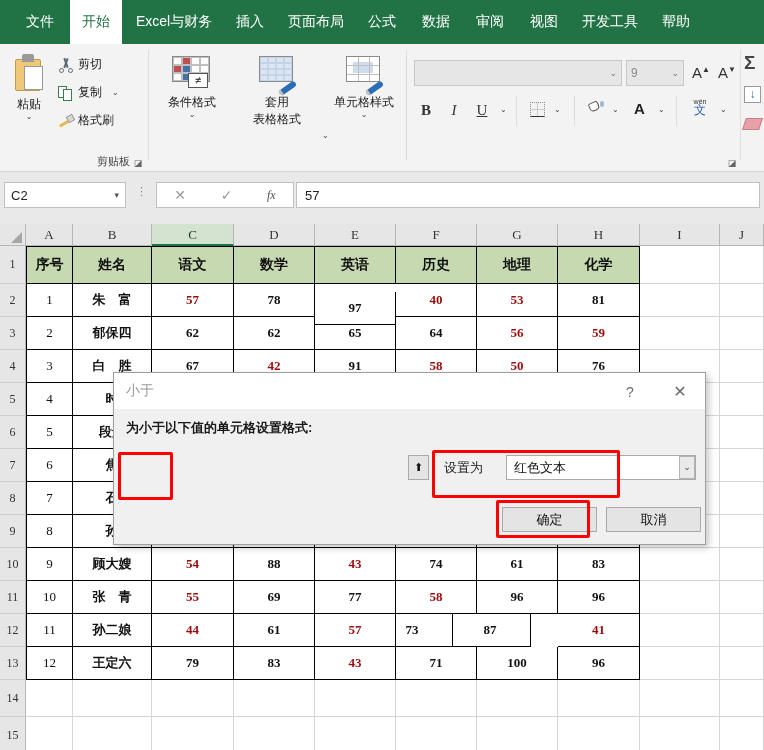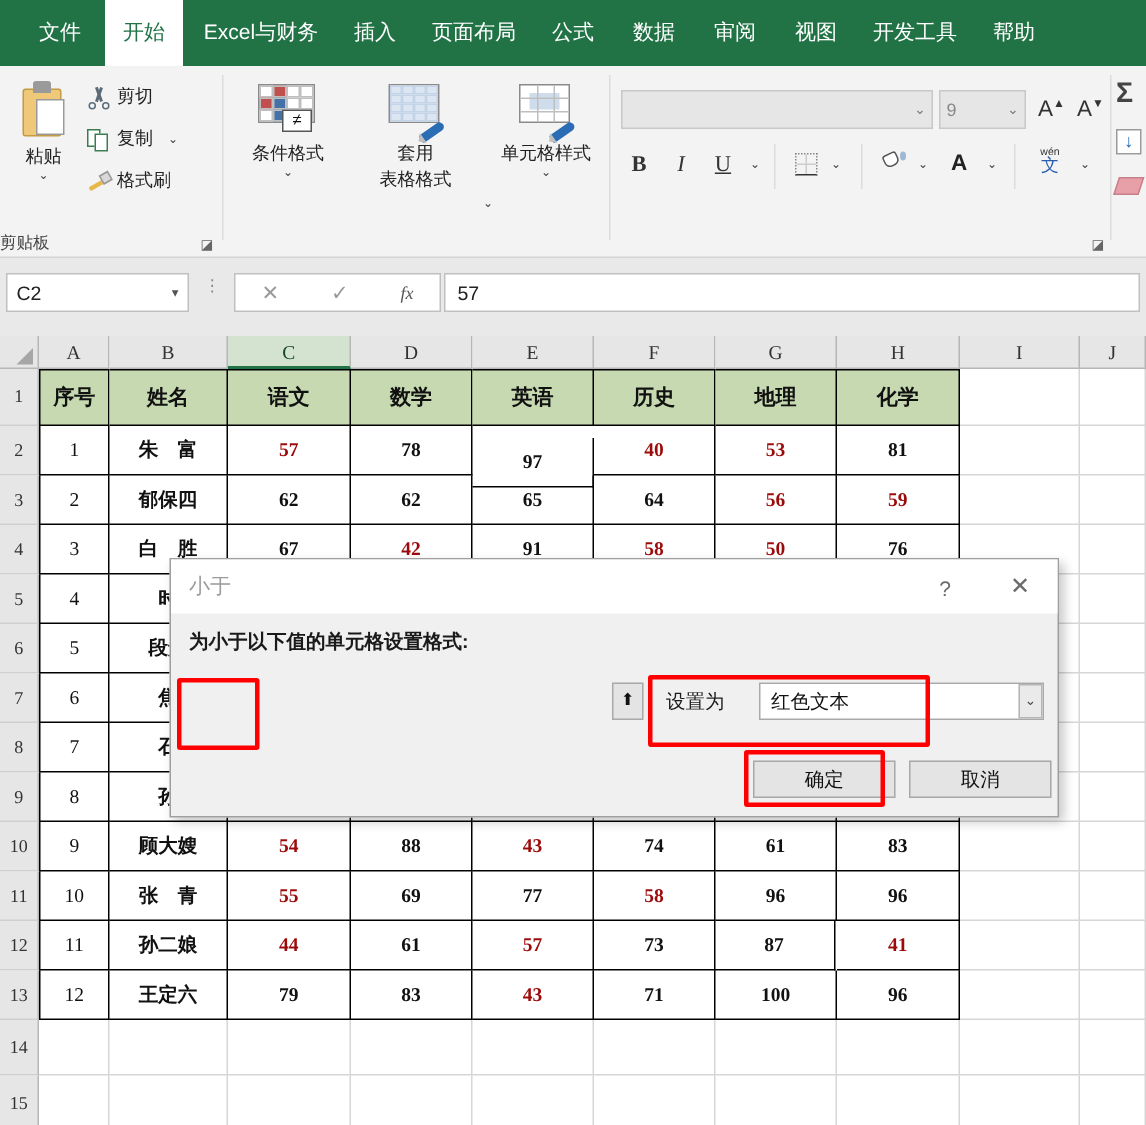--- a/index.html
+++ b/index.html
@@ -28,21 +28,21 @@
 
   
   .ribbon {
     position: absolute; left: 0; top: 44px; width: 764px; height: 128px;
     background: #f3f3f3;
     border-bottom: 1px solid #d4d4d4;
   }
   .rgroup { position: absolute; top: 0; height: 128px; }
   .rgroup .glabel {
     position: absolute; bottom: 3px; left: 0; width: 100%;
-    text-align: left; font-size: 11px; color: #444;
+    text-align: right; font-size: 11px; color: #444;
   }
   .gsep {
     position: absolute; top: 6px; width: 1px; height: 110px;
     background: #dcdcdc;
   }
   .dlg-launcher {
     position: absolute; bottom: 3px; width: 12px; height: 12px;
     font-size: 9px; color: #666; line-height: 12px; text-align: center;
   }
 
@@ -648,22 +648,22 @@
         <div class="gcell bordered num bold" style="left: 234px; width: 81px; top: 357px; height: 33px;">69</div>
         <div class="gcell bordered num bold" style="left: 315px; width: 81px; top: 357px; height: 33px;">77</div>
         <div class="gcell bordered num red" style="left: 396px; width: 81px; top: 357px; height: 33px;">58</div>
         <div class="gcell bordered num bold" style="left: 477px; width: 81px; top: 357px; height: 33px;">96</div>
         <div class="gcell bordered num bold" style="left: 558px; width: 82px; top: 357px; height: 33px;">96</div>
         <div class="gcell bordered num lb" style="left: 26px; width: 47px; top: 390px; height: 33px;">11</div>
         <div class="gcell bordered name" style="left: 73px; width: 79px; top: 390px; height: 33px;">孙二娘</div>
         <div class="gcell bordered num red" style="left: 152px; width: 82px; top: 390px; height: 33px;">44</div>
         <div class="gcell bordered num bold" style="left: 234px; width: 81px; top: 390px; height: 33px;">61</div>
         <div class="gcell bordered num red" style="left: 315px; width: 81px; top: 390px; height: 33px;">57</div>
-        <div class="gcell bordered num bold" style="left: 396px; width: 81px; top: 390px; height: 33px;">73</div>
-        <div class="gcell bordered num bold" style="left: 476px; width: 81px; top: 390px; height: 33px;">87</div>
+        <div class="gcell bordered num bold" style="left: 372px; width: 81px; top: 390px; height: 33px;">73</div>
+        <div class="gcell bordered num bold" style="left: 450px; width: 81px; top: 390px; height: 33px;">87</div>
         <div class="gcell bordered num red" style="left: 558px; width: 82px; top: 390px; height: 33px;">41</div>
         <div class="gcell bordered num lb" style="left: 26px; width: 47px; top: 423px; height: 33px;">12</div>
         <div class="gcell bordered name" style="left: 73px; width: 79px; top: 423px; height: 33px;">王定六</div>
         <div class="gcell bordered num bold" style="left: 152px; width: 82px; top: 423px; height: 33px;">79</div>
         <div class="gcell bordered num bold" style="left: 234px; width: 81px; top: 423px; height: 33px;">83</div>
         <div class="gcell bordered num red" style="left: 315px; width: 81px; top: 423px; height: 33px;">43</div>
         <div class="gcell bordered num bold" style="left: 396px; width: 81px; top: 423px; height: 33px;">71</div>
         <div class="gcell bordered num bold" style="left: 477px; width: 81px; top: 423px; height: 33px;">100</div>
         <div class="gcell bordered num bold" style="left: 558px; width: 82px; top: 423px; height: 33px;">96</div>
         <div class="gcell" style="left: 640px; width: 80px; top: 22px; height: 38px;"></div>

